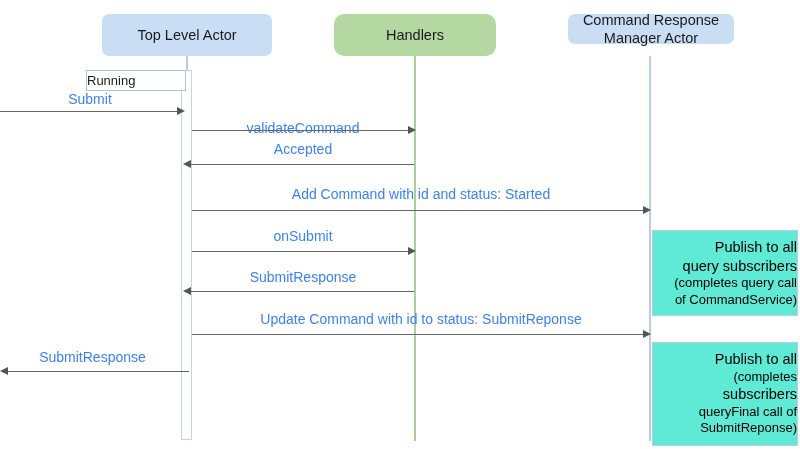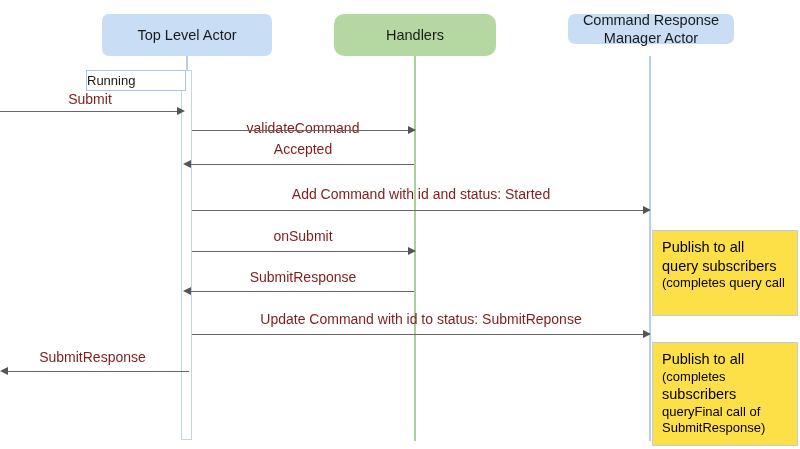--- a/index.html
+++ b/index.html
@@ -77,33 +77,34 @@
     height: 0;
     border-top: 4.5px solid transparent;
     border-bottom: 4.5px solid transparent;
   }
   .arrowhead.right { border-left: 8px solid #555555; }
   .arrowhead.left  { border-right: 8px solid #555555; }
 
   .msg-label {
     position: absolute;
     font-size: 14px;
-    color: #7f1d1d;
+    color: #3b82f6;
     white-space: nowrap;
     text-align: center;
     line-height: 1;
   }
 
   
   .note {
     position: absolute;
     box-sizing: border-box;
     border: 1.2px solid #b9cde8;
-    background: #fde047;
+    background: #5eead4;
     padding: 7px 0 14px 9px;
+    text-align: right;
   }
   .note-line {
     display: block;
     color: #000000;
     white-space: nowrap;
     line-height: 1.28;
   }
   .note-line.big   { font-size: 14.5px; }
   .note-line.small { font-size: 13px; }
 </style>
@@ -166,23 +167,24 @@
   <div class="arrowhead right" style="left:643px; top:330px;"></div>
 
   <div class="msg-label" style="left:0px; top:350px; width:185px;">SubmitResponse</div>
   <div class="msg" style="left:3px; top:371px; width:186px;"></div>
   <div class="arrowhead left" style="left:0px; top:367px;"></div>
 
   <div class="note" style="left:652px; top:230px; width:146px; height:86px;">
     <span class="note-line big">Publish to all</span>
     <span class="note-line big">query subscribers</span>
     <span class="note-line small">(completes query call</span>
+    <span class="note-line small">of CommandService)</span>
   </div>
 
   <div class="note" style="left:652px; top:342px; width:146px; height:104px;">
     <span class="note-line big">Publish to all</span>
     <span class="note-line small">(completes</span>
     <span class="note-line big">subscribers</span>
     <span class="note-line small">queryFinal call of</span>
-    <span class="note-line small">SubmitResponse)</span>
+    <span class="note-line small">SubmitReponse)</span>
   </div>
 
 </div>
 
 </body></html>

